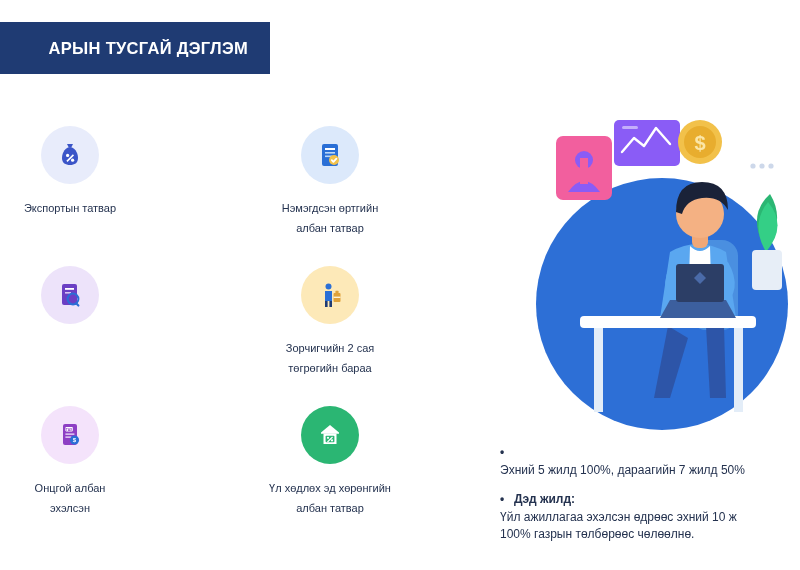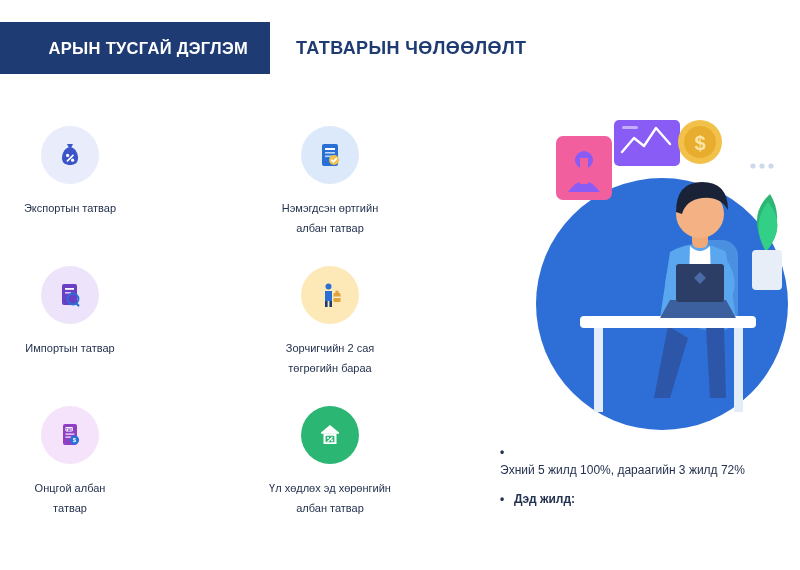--- a/index.html
+++ b/index.html
@@ -143,23 +143,20 @@
     white-space: pre-line;
   }
 </style>
 </head>
 <body>
 
 <div class="header">
   <div class="header-tab">
     <span class="header-tab-text">АРЫН ТУСГАЙ ДЭГЛЭМ</span>
   </div>
-  <div class="header-title">
-    <span class="header-title-text">ТАТВАРЫН ЧӨЛӨӨЛӨЛТ</span>
-  </div>
 </div>
 
 <div class="grid">
 
   <div class="grid-row">
 
     <div class="cell">
       <div class="icon-circle" style="background:#e8ecfb">
         <svg width="32" height="32" viewBox="0 0 32 32">
           <path d="M13 5h6l-1.5 3h-3z" fill="#3b55c8"></path>
@@ -193,21 +190,20 @@
     <div class="cell">
       <div class="icon-circle" style="background:#ede3fa">
         <svg width="32" height="32" viewBox="0 0 32 32">
           <rect x="8" y="5" width="15" height="21" rx="2" fill="#6b3fc4"></rect>
           <rect x="11" y="9" width="9" height="1.8" fill="#ffffff"></rect>
           <rect x="11" y="13" width="6" height="1.6" fill="#d6c4f2"></rect>
           <circle cx="19" cy="20" r="5.4" fill="none" stroke="#2a6fd6" stroke-width="2"></circle>
           <rect x="22.4" y="23" width="5" height="2.2" rx="1.1" transform="rotate(45 22.4 23)" fill="#2a6fd6"></rect>
         </svg>
       </div>
-      <div class="cell-label">Импортын татвар</div>
     </div>
 
     <div class="cell">
       <div class="icon-circle" style="background:#fde9b8">
         <svg width="32" height="32" viewBox="0 0 32 32">
           <circle cx="14.5" cy="7.5" r="3" fill="#2a6fd6"></circle>
           <path d="M11 12h7v10h-7z" fill="#2a6fd6"></path>
           <rect x="11" y="22" width="2.6" height="6" fill="#1f3b73"></rect>
           <rect x="15.4" y="22" width="2.6" height="6" fill="#1f3b73"></rect>
           <rect x="19.5" y="14" width="7" height="9" rx="1" fill="#e0a23a"></rect>
@@ -228,21 +224,21 @@
           <rect x="9" y="5" width="14" height="21" rx="2" fill="#8e3fc4"></rect>
           <rect x="11.4" y="8" width="7.4" height="4.4" rx="0.8" fill="#ffffff"></rect>
           <text x="15.1" y="11.5" font-size="3.4" font-family="Liberation Sans, sans-serif" fill="#8e3fc4" text-anchor="middle" font-weight="bold">TAX</text>
           <rect x="11.4" y="14.4" width="9" height="1.5" fill="#e2cdf3"></rect>
           <rect x="11.4" y="17.4" width="6" height="1.5" fill="#e2cdf3"></rect>
           <circle cx="20.5" cy="21" r="4.6" fill="#2a6fd6"></circle>
           <text x="20.5" y="23" font-size="6" font-family="Liberation Sans, sans-serif" fill="#ffffff" text-anchor="middle" font-weight="bold">$</text>
         </svg>
       </div>
       <div class="cell-label">Онцгой албан
-татвар</div>
+эхэлсэн</div>
     </div>
 
     <div class="cell">
       <div class="icon-circle" style="background:#2bb673">
         <svg width="32" height="32" viewBox="0 0 32 32">
           <path d="M16 6l9 7.5v1.2h-18V13.5z" fill="#ffffff"></path>
           <rect x="9.5" y="14.5" width="13" height="10.5" fill="#ffffff"></rect>
           <rect x="11.6" y="16.8" width="8.8" height="6.4" rx="0.8" fill="#2bb673"></rect>
           <circle cx="14" cy="18.8" r="1.1" fill="#ffffff"></circle>
           <circle cx="18" cy="21.4" r="1.1" fill="#ffffff"></circle>
@@ -329,21 +325,23 @@
       <path d="M200 178 l6 -6 l6 6 l-6 6z" fill="#4a6aa8"></path>
     </g>
   </svg>
 </div>
 
 <div class="bullets">
   <div class="bullet-block">
     <div class="bullet-head">
       <span class="bullet-dot">•</span>
     </div>
-    <div class="bullet-body">Эхний 5 жилд 100%, дараагийн 3 жилд 72%</div>
+    <div class="bullet-body">Эхний 5 жилд 100%, дараагийн 7 жилд 50%</div>
   </div>
   <div class="bullet-block">
     <div class="bullet-head">
       <span class="bullet-dot">•</span>
       <span>Дэд жилд:</span>
     </div>
+    <div class="bullet-body">Үйл ажиллагаа эхэлсэн өдрөөс эхний 10 ж
+100% газрын төлбөрөөс чөлөөлнө.</div>
   </div>
 </div>
 
 </body></html>

